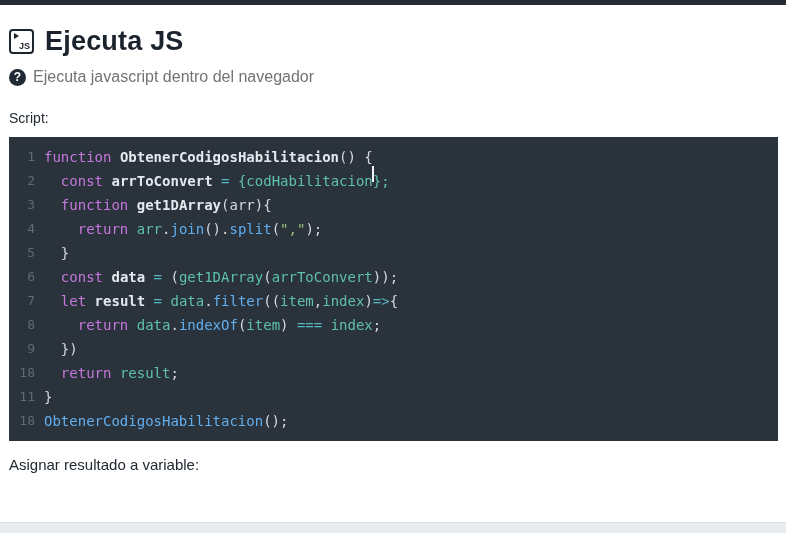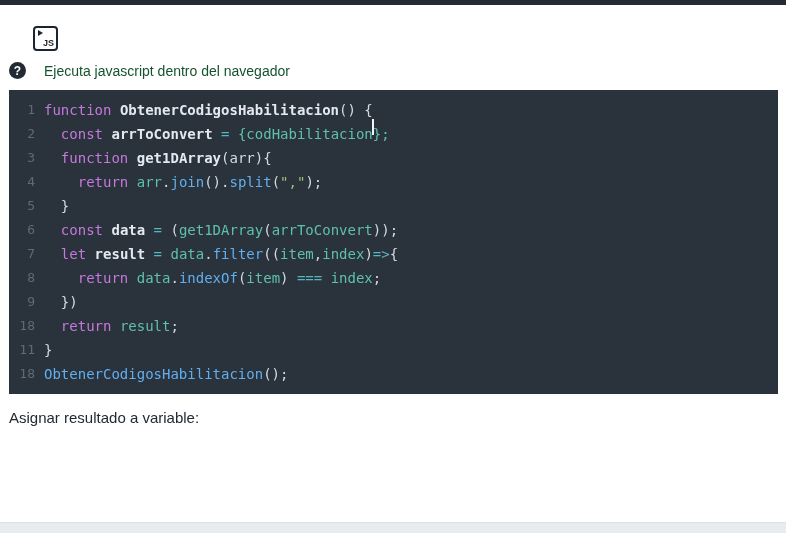--- a/index.html
+++ b/index.html
@@ -7,42 +7,42 @@
   .page {
     position:relative; width:786px; height:533px; overflow:hidden;
     background:#fff; font-family:"Liberation Sans", sans-serif;
   }
   .topbar {
     position:absolute; top:0; left:0; width:786px; height:5px; background:#242b33;
   }
   .content { position:absolute; top:5px; left:9px; width:768px; }
 
   
-  .title-row { margin-top:21px; display:flex; align-items:center; gap:11px;margin-left:24px; }
+  .title-row { margin-top:21px; display:flex; align-items:center; gap:11px; }
   .js-icon {
     position:relative; width:25px; height:25px; border:2px solid #1c242e;
     border-radius:4px; background:#fff; flex:0 0 auto;
   }
   .js-icon .cursor {
     position:absolute; top:2px; left:3px; width:0; height:0;
     border-left:5px solid #1c242e; border-top:3px solid transparent; border-bottom:3px solid transparent;
   }
   .js-icon .js-label {
     position:absolute; right:2px; bottom:1px; font-size:9px; font-weight:bold; color:#1c242e;
     letter-spacing:0;
   }
   .page-title { font-size:27px; font-weight:bold; color:#1b232d; letter-spacing:0.2px; }
 
   .subtitle-row { margin-top:11px; display:flex; align-items:center; gap:7px; }
   .help-icon {
     width:17px; height:17px; border-radius:50%; background:#222b35; color:#fff;
     font-size:12px; font-weight:bold; display:flex; align-items:center; justify-content:center;
     flex:0 0 auto;
   }
-  .subtitle { font-size:14px; color:#14532d;margin-left:11px; }
+  .subtitle { font-size:16px; color:#737373; }
 
   .script-label { margin-top:24px; font-size:14px; color:#212a33; }
 
   
   .editor {
     margin-top:11px; width:769px; height:304px; background:#2a323b;
     padding:8px 0; overflow:hidden;
     font-family:"DejaVu Sans Mono", monospace; font-size:14px;
   }
   .code-line { display:flex; height:24px; line-height:24px; white-space:pre; }
@@ -90,27 +90,29 @@
 <div class="page">
   <div class="topbar"></div>
 
   <div class="content">
 
     <div class="title-row">
       <span class="js-icon">
         <span class="cursor"></span>
         <span class="js-label">JS</span>
       </span>
+      <span class="page-title">Ejecuta JS</span>
     </div>
 
     <div class="subtitle-row">
       <span class="help-icon">?</span>
       <span class="subtitle">Ejecuta javascript dentro del navegador</span>
     </div>
 
+    <div class="script-label">Script:</div>
 
     <div class="editor" id="code-editor">
         <div class="code-line"><span class="gutter">1</span><span class="tok-kw">function</span><span class="tok-plain"> </span><span class="tok-decl">ObtenerCodigosHabilitacion</span><span class="tok-plain">() {</span></div>
         <div class="code-line"><span class="gutter">2</span><span class="tok-plain">  </span><span class="tok-kw">const</span><span class="tok-plain"> </span><span class="tok-decl">arrToConvert</span><span class="tok-plain"> </span><span class="tok-op">=</span><span class="tok-plain"> </span><span class="tok-var">{codHabilitacion</span><span class="caret"></span><span class="tok-var">};</span></div>
         <div class="code-line"><span class="gutter">3</span><span class="tok-plain">  </span><span class="tok-kw">function</span><span class="tok-plain"> </span><span class="tok-decl">get1DArray</span><span class="tok-plain">(arr){</span></div>
         <div class="code-line"><span class="gutter">4</span><span class="tok-plain">    </span><span class="tok-kw">return</span><span class="tok-plain"> </span><span class="tok-var">arr</span><span class="tok-plain">.</span><span class="tok-method">join</span><span class="tok-plain">().</span><span class="tok-method">split</span><span class="tok-plain">(</span><span class="tok-str">","</span><span class="tok-plain">);</span></div>
         <div class="code-line"><span class="gutter">5</span><span class="tok-plain">  }</span></div>
         <div class="code-line"><span class="gutter">6</span><span class="tok-plain">  </span><span class="tok-kw">const</span><span class="tok-plain"> </span><span class="tok-decl">data</span><span class="tok-plain"> </span><span class="tok-op">=</span><span class="tok-plain"> (</span><span class="tok-var">get1DArray</span><span class="tok-plain">(</span><span class="tok-var">arrToConvert</span><span class="tok-plain">));</span></div>
         <div class="code-line"><span class="gutter">7</span><span class="tok-plain">  </span><span class="tok-kw">let</span><span class="tok-plain"> </span><span class="tok-decl">result</span><span class="tok-plain"> </span><span class="tok-op">=</span><span class="tok-plain"> </span><span class="tok-var">data</span><span class="tok-plain">.</span><span class="tok-method">filter</span><span class="tok-plain">((</span><span class="tok-var">item</span><span class="tok-plain">,</span><span class="tok-var">index</span><span class="tok-plain">)</span><span class="tok-op">=&gt;</span><span class="tok-plain">{</span></div>
         <div class="code-line"><span class="gutter">8</span><span class="tok-plain">    </span><span class="tok-kw">return</span><span class="tok-plain"> </span><span class="tok-var">data</span><span class="tok-plain">.</span><span class="tok-method">indexOf</span><span class="tok-plain">(</span><span class="tok-var">item</span><span class="tok-plain">) </span><span class="tok-op">===</span><span class="tok-plain"> </span><span class="tok-var">index</span><span class="tok-plain">;</span></div>

